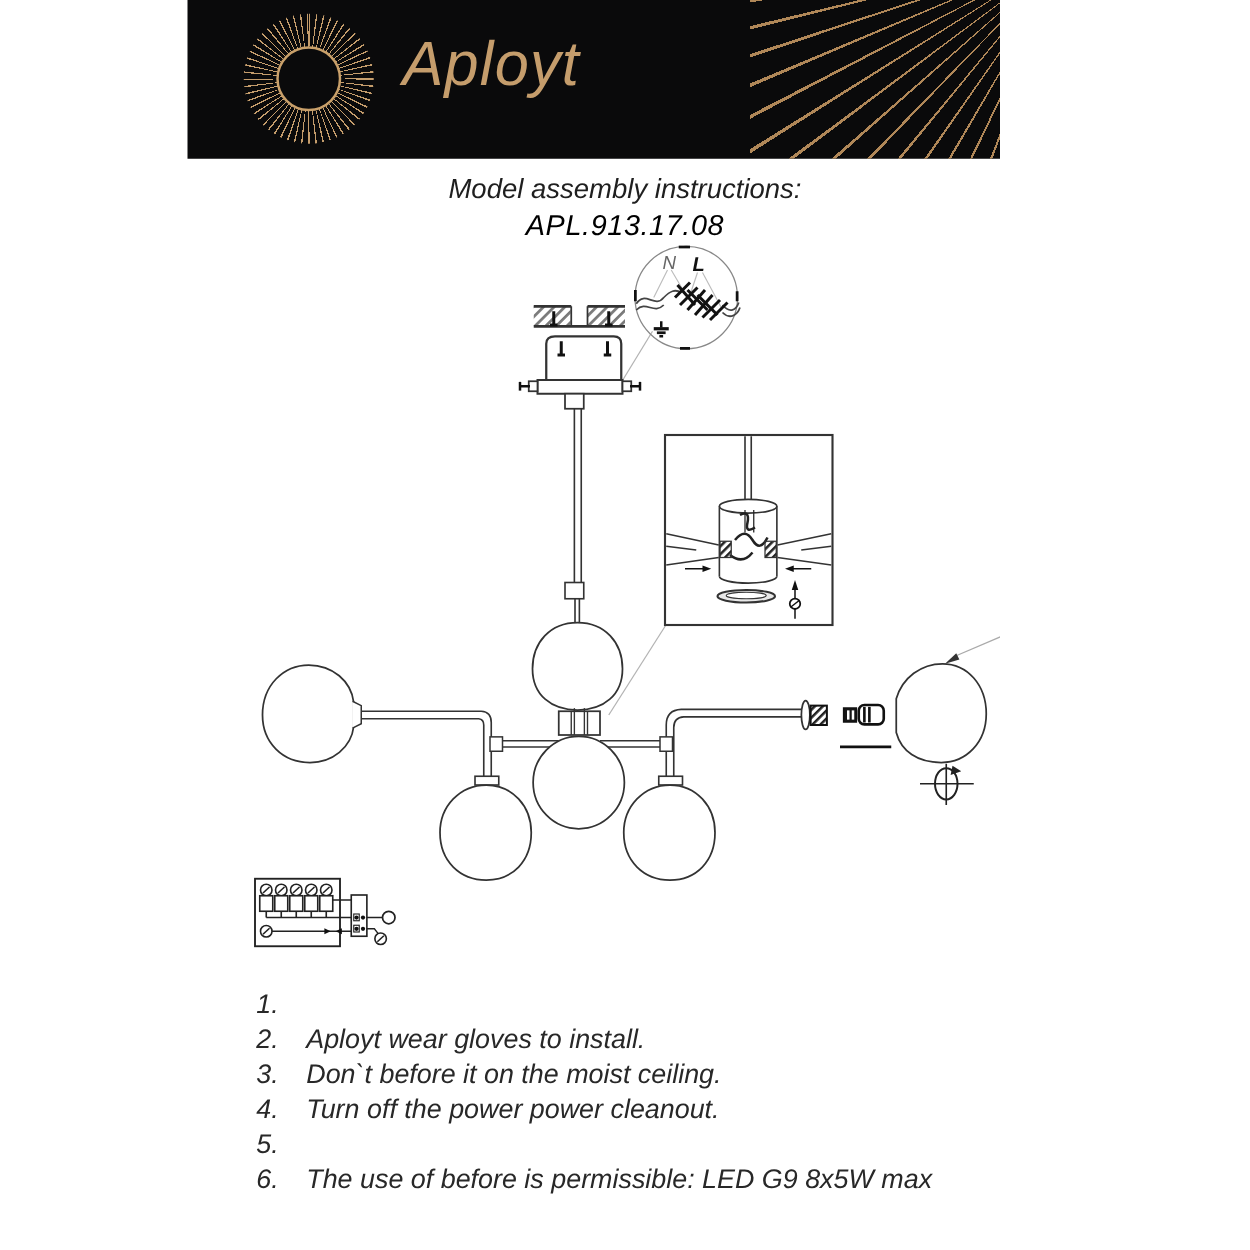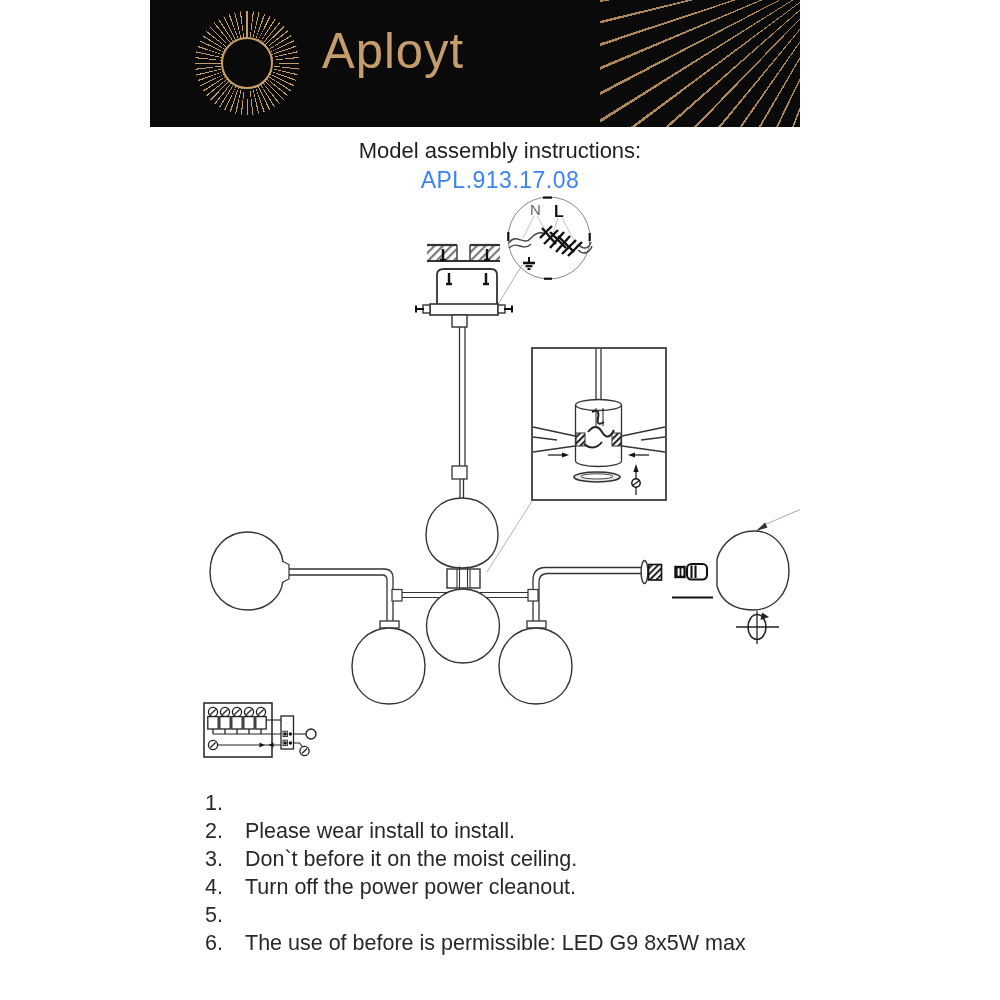--- a/index.html
+++ b/index.html
@@ -1,32 +1,32 @@
 <!DOCTYPE html>
 <html><head>
 <meta charset="utf-8">
 <style>
   html,body{margin:0;padding:0;background:#ffffff;}
   .page{position:relative;width:800px;height:1000px;background:#ffffff;overflow:hidden;
-        font-family:"Liberation Sans",sans-serif;color:#222;}
+        font-family:"Liberation Sans",sans-serif;color:#222;font-style:italic;}
   
   .banner{position:absolute;left:150px;top:0;width:700px;height:127px;background:#0a0a0b;overflow:hidden;}
   .sunburst{position:absolute;left:45px;top:11px;width:104px;height:104px;border-radius:50%;
     background:repeating-conic-gradient(#c59d6c 0deg 1.3deg, rgba(0,0,0,0) 1.3deg 6.4deg);}
   .sunburst-hole{position:absolute;left:71px;top:37px;width:52px;height:52px;border-radius:50%;
     background:#0a0a0b;border:2px solid #c9a06a;box-sizing:border-box;}
   .brand{position:absolute;left:172px;top:22px;font-size:50px;font-weight:300;color:#c59d6c;
     letter-spacing:1px;transform:scaleX(.98);transform-origin:left;}
   .rays{position:absolute;right:0;top:0;width:250px;height:127px;
     background:repeating-conic-gradient(from 118deg at 103% -32%, #b98e5c 0deg .55deg, rgba(0,0,0,0) .55deg 4.6deg);
     opacity:.95;}
   
   .title-block{position:absolute;left:150px;top:138px;width:700px;text-align:center;}
   .title-line1{font-size:22px;font-weight:500;color:#1f1f1f;}
-  .title-line2{font-size:23px;font-weight:500;color:#3b82f6;margin-top:3px;letter-spacing:.5px;}
+  .title-line2{font-size:23px;font-weight:500;color:#000000;margin-top:3px;letter-spacing:.5px;}
   
   .diagram-svg{position:absolute;left:0;top:0;}
   
   .instructions{position:absolute;left:150px;top:789px;width:700px;}
   .instr-row{display:flex;font-size:21.5px;line-height:28px;color:#282828;padding-left:55px;}
   .instr-num{width:40px;flex:none;}
   .instr-text{flex:1;}
 </style>
 </head>
 <body>
@@ -307,21 +307,21 @@
       <line x1="301.9" y1="753.4" x2="307.1" y2="748.6"></line>
     </g>
   </svg>
 
   <div class="instructions">
     <div class="instr-row">
       <span class="instr-num">1.</span>
     </div>
     <div class="instr-row">
       <span class="instr-num">2.</span>
-      <span class="instr-text">Please wear install to install.</span>
+      <span class="instr-text">Aployt wear gloves to install.</span>
     </div>
     <div class="instr-row">
       <span class="instr-num">3.</span>
       <span class="instr-text">Don`t before it on the moist ceiling.</span>
     </div>
     <div class="instr-row">
       <span class="instr-num">4.</span>
       <span class="instr-text">Turn off the power power cleanout.</span>
     </div>
     <div class="instr-row">

